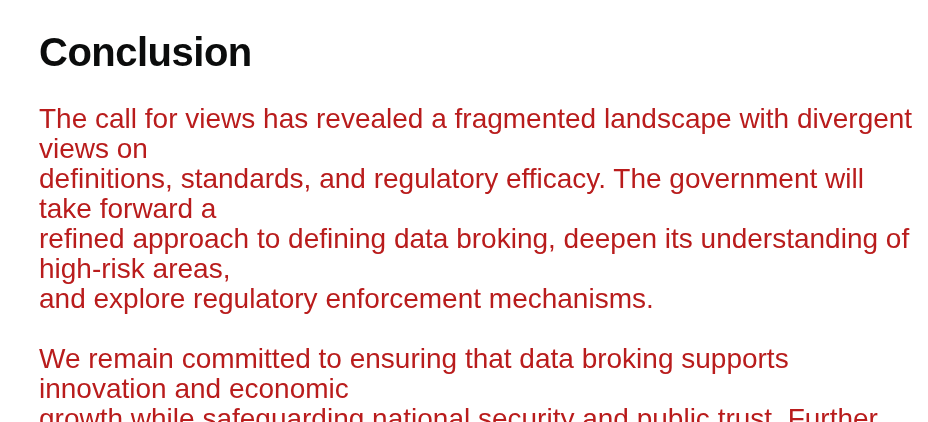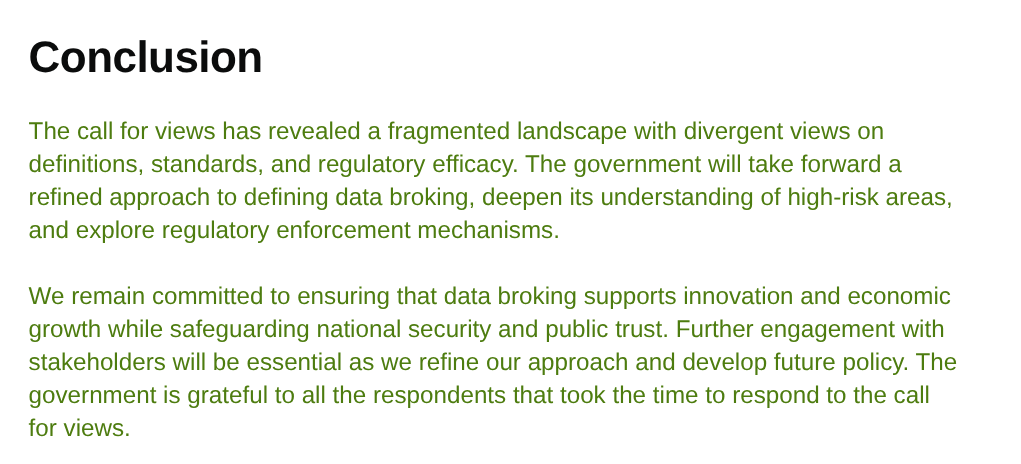--- a/index.html
+++ b/index.html
@@ -11,37 +11,37 @@
   body {
     width: 928px;
     height: 422px;
     overflow: hidden;
     font-family: "Liberation Sans", "DejaVu Sans", sans-serif;
   }
   .doc-page {
     width: 928px;
     height: 422px;
     background: #ffffff;
-    padding: 29px 8px 0 26px;
+    padding: 29px 8px 0 39px;
   }
   .doc-title {
     margin: 0 0 29px 0;
     font-family: "Liberation Sans", "DejaVu Sans", sans-serif;
     font-weight: 700;
     font-size: 40px;
     line-height: 1.15;
     letter-spacing: -0.5px;
     color: #0b0c0c;
   }
   .doc-paragraph {
     margin: 0 0 30px 0;
     max-width: 900px;
-    font-size: 22px;
+    font-size: 28px;
     line-height: 30px;
-    color: #4d7c0f;
+    color: #b91c1c;
     white-space: pre-line; 
   }
 </style>
 </head>
 <body>
 
 <main class="doc-page">
   <h1 class="doc-title">Conclusion</h1>
 
   <p class="doc-paragraph">The call for views has revealed a fragmented landscape with divergent views on

